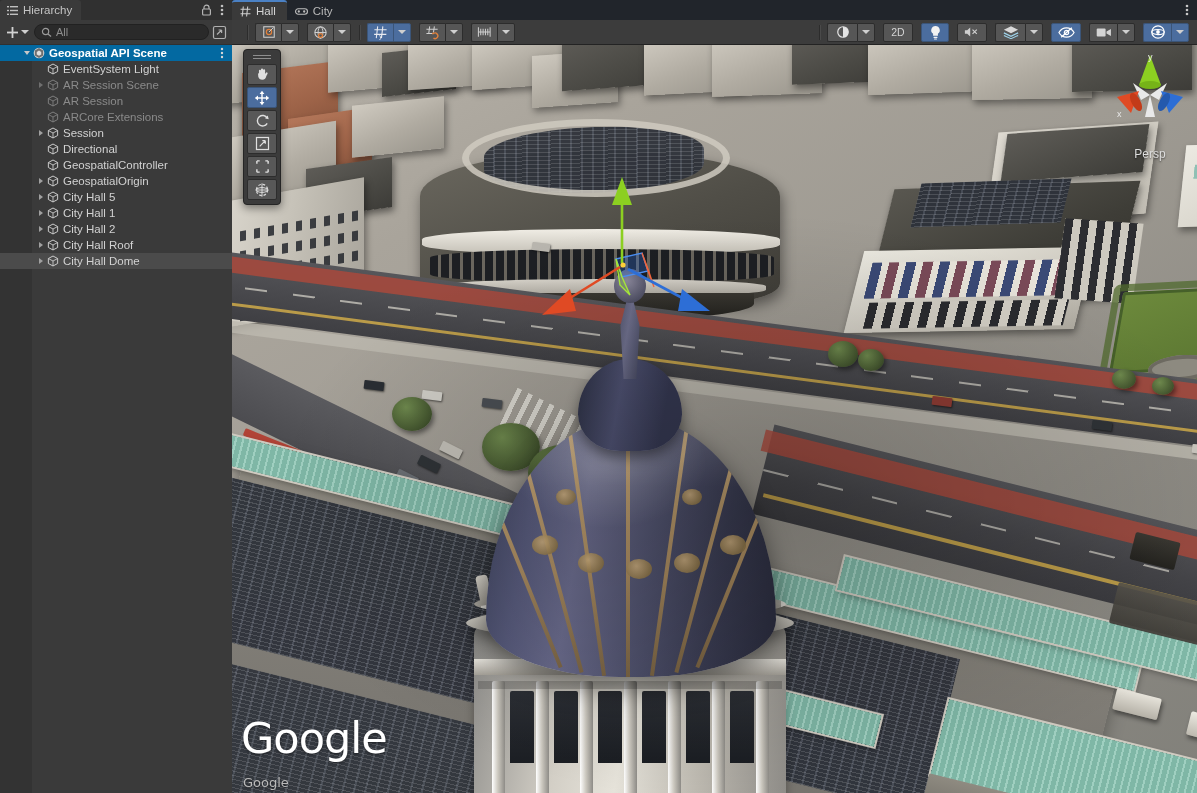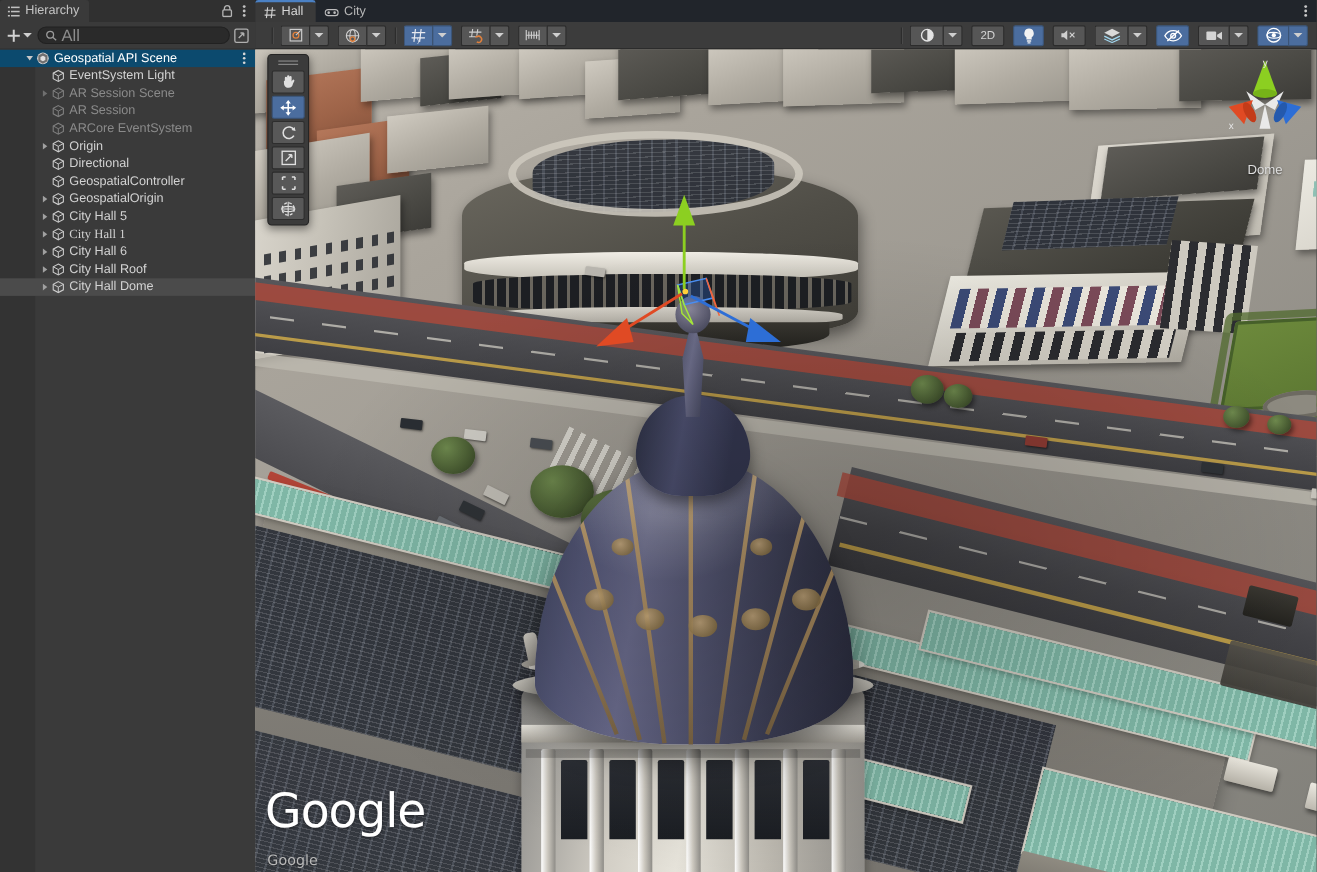--- a/index.html
+++ b/index.html
@@ -50,34 +50,34 @@
   }
   .searchfield {
     flex: 1; height: 16px;
     background: #2a2a2a;
     border: 1px solid #212121;
     border-radius: 8px;
     display: flex; align-items: center; gap: 4px;
     padding: 0 6px;
     font-size: 11px; color: #8d8d8d;
   }
-  .searchfield .ph { color: #8d8d8d; font-size: 15px; }
+  .searchfield .ph { color: #8d8d8d; font-size: 11px; }
 
   #tree { flex: 1; position: relative; overflow: hidden; background: #3a3a3a; }
   #tree::before {
     content: ""; position: absolute; left: 0; top: 0;
     width: 32px; height: 100%; background: #333333;
   }
   .row {
     position: relative; height: 16px;
     display: flex; align-items: center;
     font-size: 11.5px; color: #d2d2d2;
     white-space: nowrap; cursor: default;
   }
-  .row.scene-root { background: #0c4a6e; color: #ffffff; }
+  .row.scene-root { background: #0369a1; color: #ffffff; font-weight: bold; }
   .row.selected { background: #4b4b4b; }
   .row.dim { color: #8a8a8a; }
   .row .arrow {
     width: 13px; display: flex; align-items: center; justify-content: center;
     flex: 0 0 13px;
   }
   .row .gicon { margin-right: 4px; display: flex; align-items: center; flex: 0 0 auto; }
   .row .kebab { margin-left: auto; padding-right: 8px; display: flex; }
   .tri { width: 0; height: 0; border-left: 4px solid #a0a0a0; border-top: 3.5px solid transparent; border-bottom: 3.5px solid transparent; }
   .tri.open { border: none; width: 0; height: 0; border-top: 4px solid #c8c8c8; border-left: 3.5px solid transparent; border-right: 3.5px solid transparent; }
@@ -406,33 +406,33 @@
             <span>AR Session</span>
           </div>
           <div class="row dim" style="padding-left: 34px;">
             <span class="arrow"></span>
             <span class="gicon" style="color: rgb(127, 127, 127);">
               <svg width="12" height="12" viewBox="0 0 14 14">
   <path d="M7 1.2 12.4 4.1v5.8L7 12.8 1.6 9.9V4.1z" fill="none" stroke="currentColor" stroke-width="1.15"></path>
   <path d="M1.6 4.1 7 7l5.4-2.9M7 7v5.8" fill="none" stroke="currentColor" stroke-width="1.05"></path>
 </svg>
             </span>
-            <span>ARCore EventSystem</span>
+            <span>ARCore Extensions</span>
           </div>
           <div class="row" style="padding-left: 34px;">
             <span class="arrow">
               <span class="tri"></span>
             </span>
             <span class="gicon" style="color: rgb(204, 204, 204);">
               <svg width="12" height="12" viewBox="0 0 14 14">
   <path d="M7 1.2 12.4 4.1v5.8L7 12.8 1.6 9.9V4.1z" fill="none" stroke="currentColor" stroke-width="1.15"></path>
   <path d="M1.6 4.1 7 7l5.4-2.9M7 7v5.8" fill="none" stroke="currentColor" stroke-width="1.05"></path>
 </svg>
             </span>
-            <span>Origin</span>
+            <span>Session</span>
           </div>
           <div class="row" style="padding-left: 34px;">
             <span class="arrow"></span>
             <span class="gicon" style="color: rgb(204, 204, 204);">
               <svg width="12" height="12" viewBox="0 0 14 14">
   <path d="M7 1.2 12.4 4.1v5.8L7 12.8 1.6 9.9V4.1z" fill="none" stroke="currentColor" stroke-width="1.15"></path>
   <path d="M1.6 4.1 7 7l5.4-2.9M7 7v5.8" fill="none" stroke="currentColor" stroke-width="1.05"></path>
 </svg>
             </span>
             <span>Directional</span>
@@ -464,43 +464,43 @@
               <span class="tri"></span>
             </span>
             <span class="gicon" style="color: rgb(204, 204, 204);">
               <svg width="12" height="12" viewBox="0 0 14 14">
   <path d="M7 1.2 12.4 4.1v5.8L7 12.8 1.6 9.9V4.1z" fill="none" stroke="currentColor" stroke-width="1.15"></path>
   <path d="M1.6 4.1 7 7l5.4-2.9M7 7v5.8" fill="none" stroke="currentColor" stroke-width="1.05"></path>
 </svg>
             </span>
             <span>City Hall 5</span>
           </div>
-          <div class="row" style="padding-left: 34px; font-family: Liberation Serif, serif;">
-            <span class="arrow">
-              <span class="tri"></span>
-            </span>
-            <span class="gicon" style="color: rgb(204, 204, 204);">
-              <svg width="12" height="12" viewBox="0 0 14 14">
-  <path d="M7 1.2 12.4 4.1v5.8L7 12.8 1.6 9.9V4.1z" fill="none" stroke="currentColor" stroke-width="1.15"></path>
-  <path d="M1.6 4.1 7 7l5.4-2.9M7 7v5.8" fill="none" stroke="currentColor" stroke-width="1.05"></path>
-</svg>
-            </span>
-            <span>City Hall 1</span>
-          </div>
           <div class="row" style="padding-left: 34px;">
             <span class="arrow">
               <span class="tri"></span>
             </span>
             <span class="gicon" style="color: rgb(204, 204, 204);">
               <svg width="12" height="12" viewBox="0 0 14 14">
   <path d="M7 1.2 12.4 4.1v5.8L7 12.8 1.6 9.9V4.1z" fill="none" stroke="currentColor" stroke-width="1.15"></path>
   <path d="M1.6 4.1 7 7l5.4-2.9M7 7v5.8" fill="none" stroke="currentColor" stroke-width="1.05"></path>
 </svg>
             </span>
-            <span>City Hall 6</span>
+            <span>City Hall 1</span>
+          </div>
+          <div class="row" style="padding-left: 34px;">
+            <span class="arrow">
+              <span class="tri"></span>
+            </span>
+            <span class="gicon" style="color: rgb(204, 204, 204);">
+              <svg width="12" height="12" viewBox="0 0 14 14">
+  <path d="M7 1.2 12.4 4.1v5.8L7 12.8 1.6 9.9V4.1z" fill="none" stroke="currentColor" stroke-width="1.15"></path>
+  <path d="M1.6 4.1 7 7l5.4-2.9M7 7v5.8" fill="none" stroke="currentColor" stroke-width="1.05"></path>
+</svg>
+            </span>
+            <span>City Hall 2</span>
           </div>
           <div class="row" style="padding-left: 34px;">
             <span class="arrow">
               <span class="tri"></span>
             </span>
             <span class="gicon" style="color: rgb(204, 204, 204);">
               <svg width="12" height="12" viewBox="0 0 14 14">
   <path d="M7 1.2 12.4 4.1v5.8L7 12.8 1.6 9.9V4.1z" fill="none" stroke="currentColor" stroke-width="1.15"></path>
   <path d="M1.6 4.1 7 7l5.4-2.9M7 7v5.8" fill="none" stroke="currentColor" stroke-width="1.05"></path>
 </svg>
@@ -1029,17 +1029,17 @@
 
           <polygon points="6,46 28,40 20,62" fill="#e04a24"></polygon>
           <ellipse cx="25" cy="51" rx="4.4" ry="10" transform="rotate(-28 25 51)" fill="#c33b19"></ellipse>
 
           <polygon points="72,46 50,40 58,62" fill="#2d6ed6"></polygon>
           <ellipse cx="53" cy="51" rx="4.4" ry="10" transform="rotate(28 53 51)" fill="#2459ad"></ellipse>
 
           <text x="37" y="9" font-size="9" fill="#e8e8e8" font-family="Liberation Sans">y</text>
           <text x="6" y="66" font-size="9" fill="#e8e8e8" font-family="Liberation Sans">x</text>
         </svg>
-        <div id="persplabel">Dome</div>
+        <div id="persplabel">Persp</div>
       </div>
     </div>
   </div>
 </div>
 
 </body></html>

